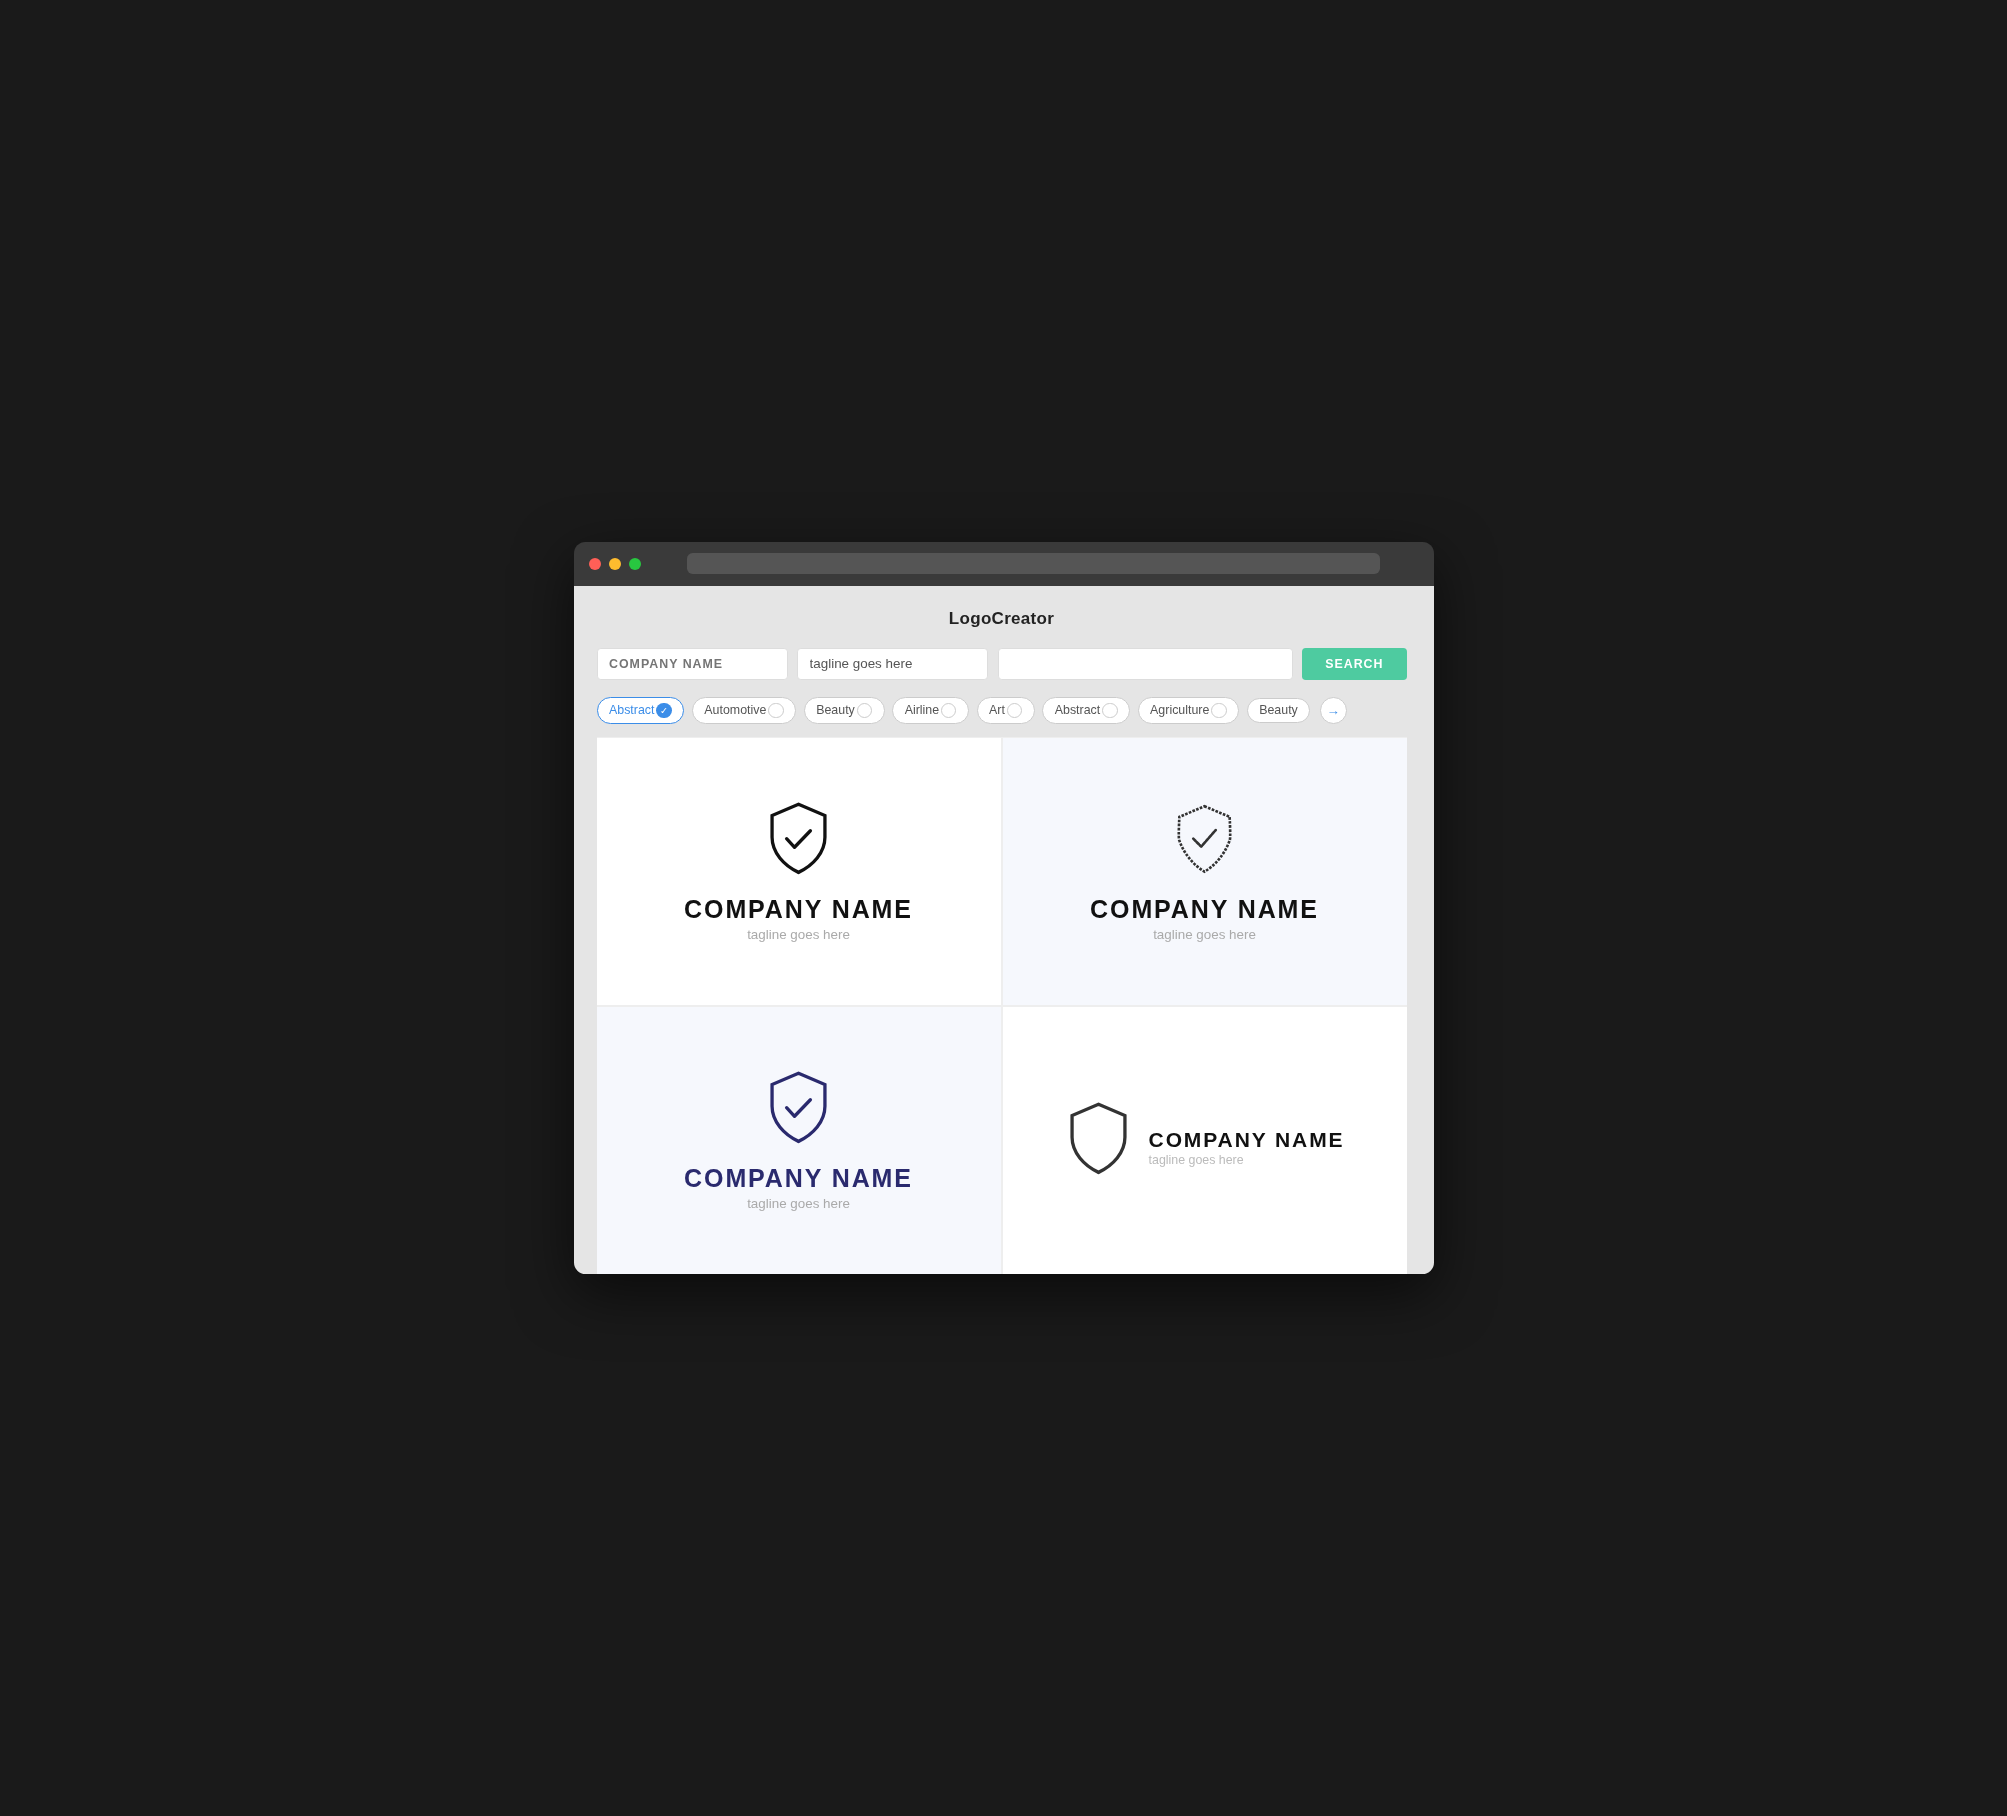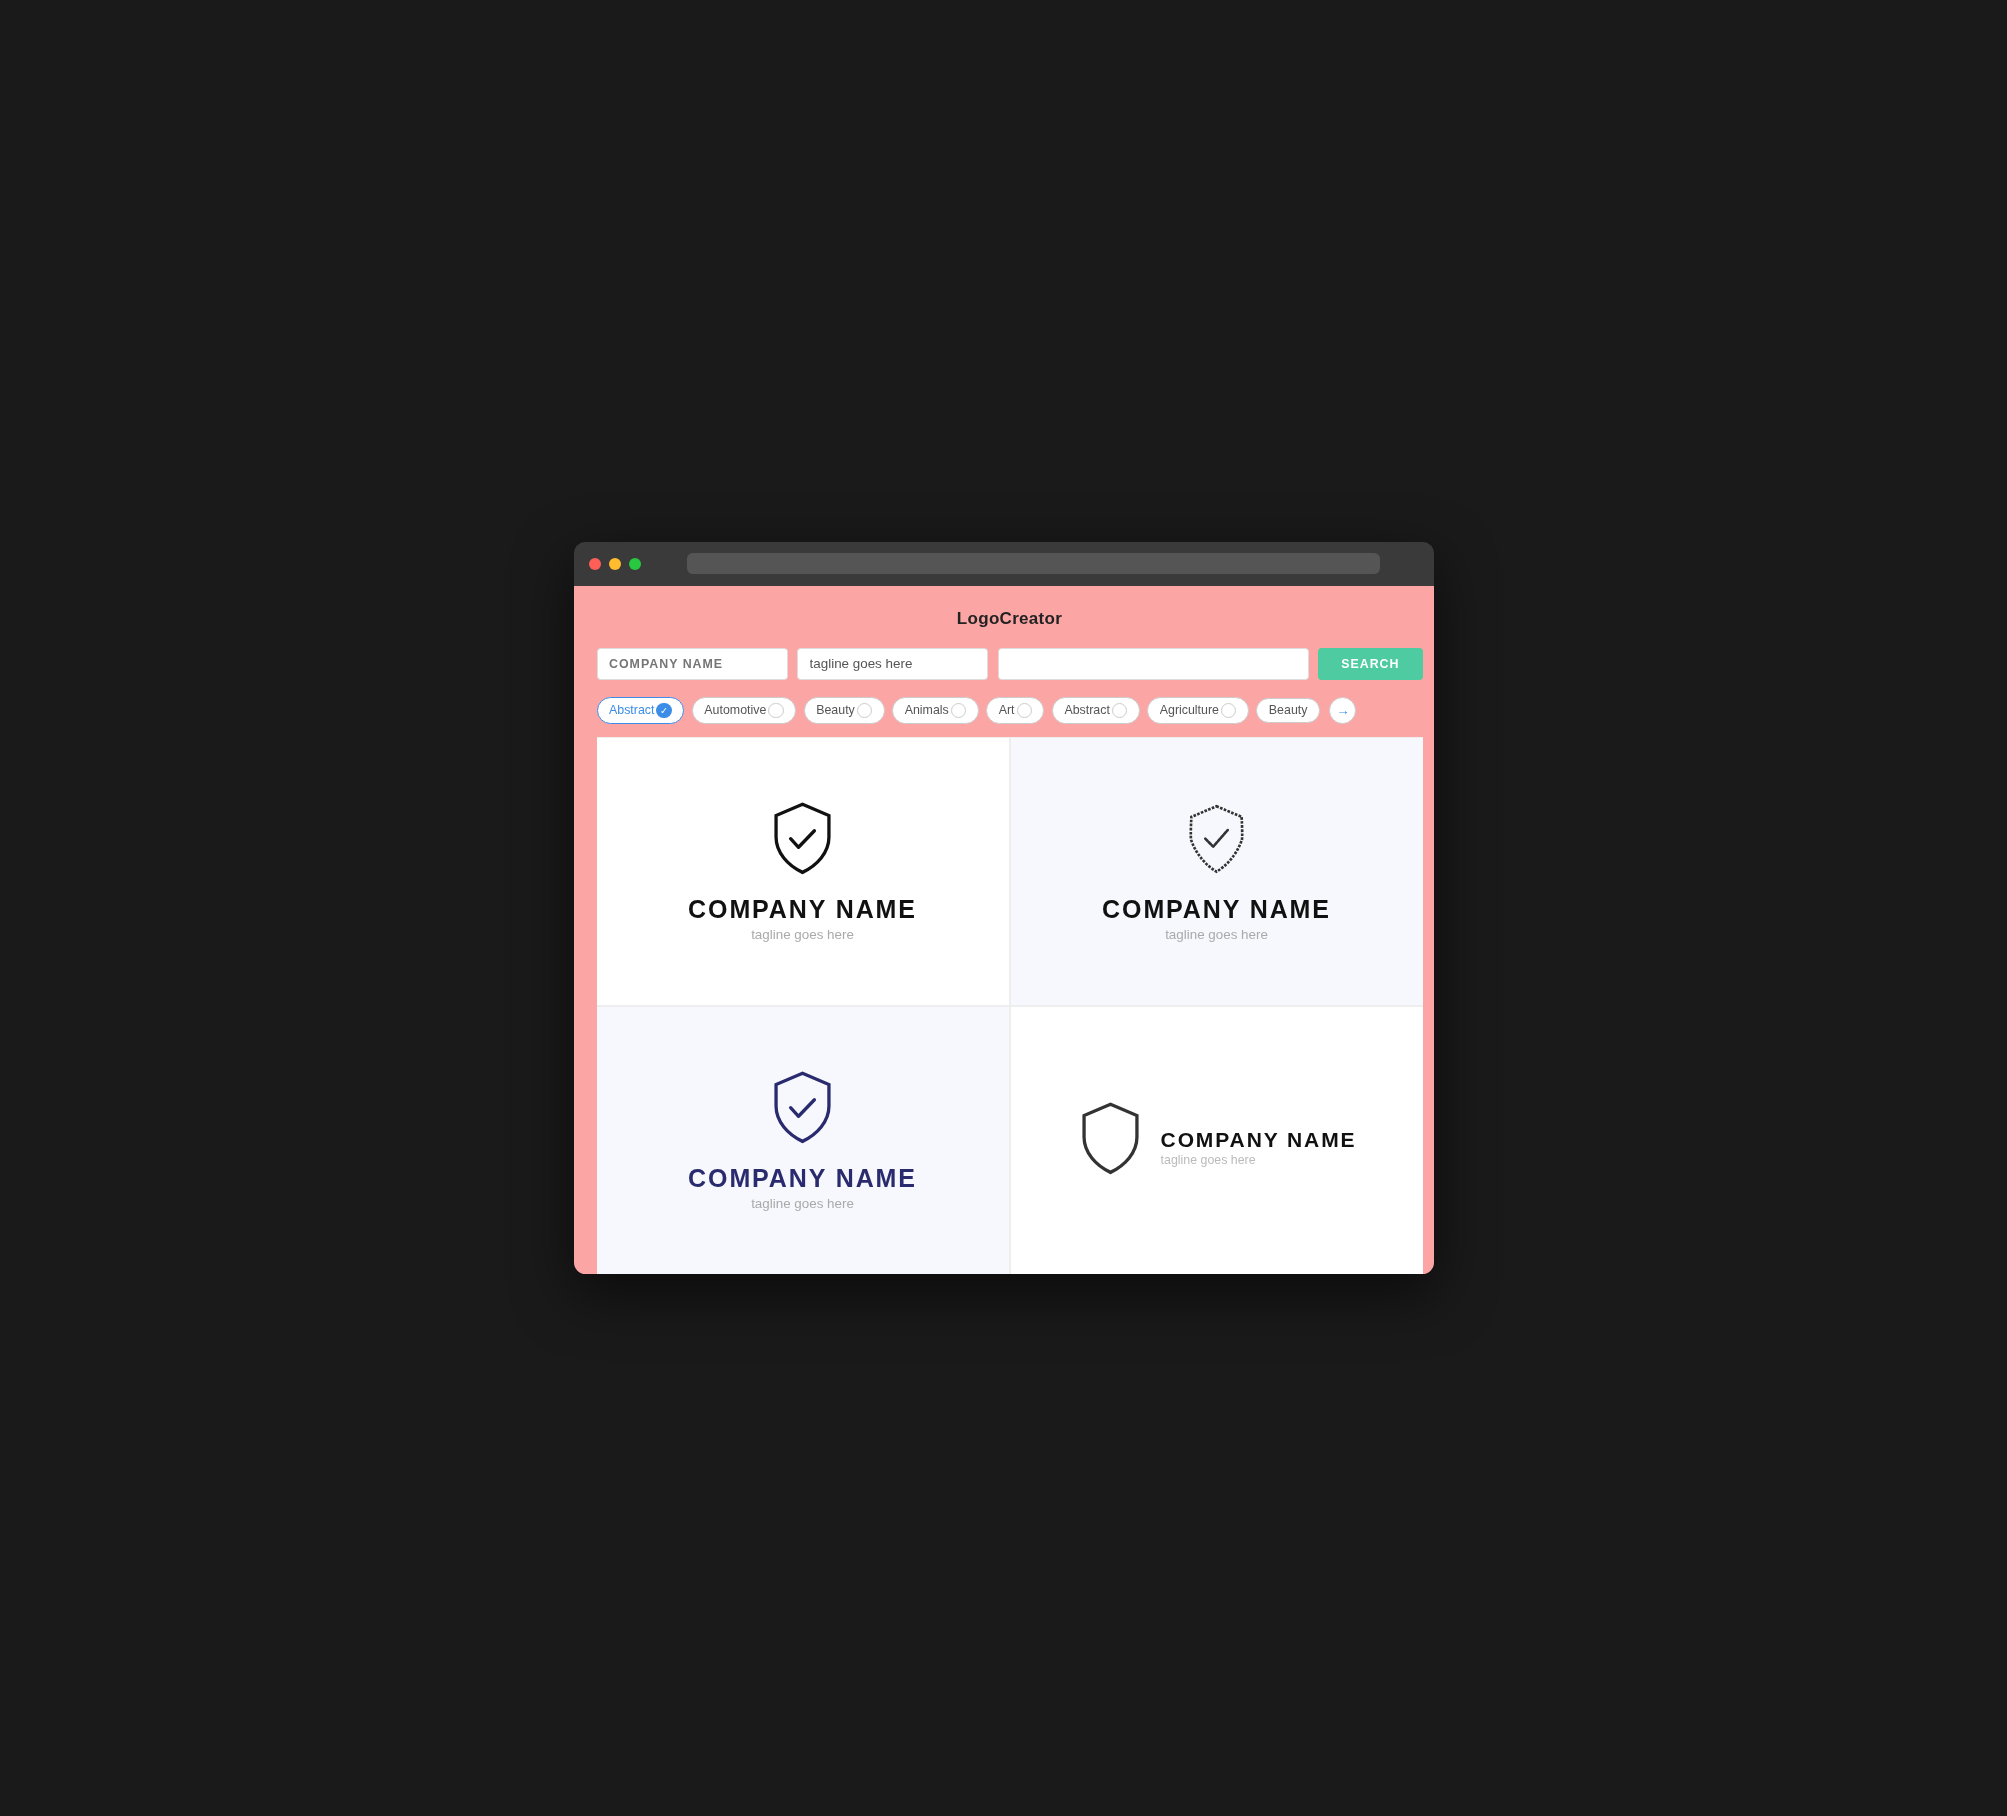--- a/index.html
+++ b/index.html
@@ -38,22 +38,22 @@
 
     .url-bar {
       flex: 1;
       background: #555;
       border-radius: 5.7px;
       height: 21px;
       margin: 0 38px;
     }
 
     .app-content {
-      background: #fca5a5;
-      padding: 23px 11px 0 23px;
+      background: #e5e5e5;
+      padding: 23px 27px 0 23px;
     }
 
     .app-title {
       text-align: center;
       font-size: 17px;
       font-weight: 700;
       color: #222;
       margin-bottom: 19px;
       letter-spacing: 0.3px;
     }
@@ -256,21 +256,21 @@
       </div>
       <div class="filter-chip">
         <span>Automotive</span>
         <span class="check-icon"></span>
       </div>
       <div class="filter-chip">
         <span>Beauty</span>
         <span class="check-icon"></span>
       </div>
       <div class="filter-chip">
-        <span>Animals</span>
+        <span>Airline</span>
         <span class="check-icon"></span>
       </div>
       <div class="filter-chip">
         <span>Art</span>
         <span class="check-icon"></span>
       </div>
       <div class="filter-chip">
         <span>Abstract</span>
         <span class="check-icon"></span>
       </div>

